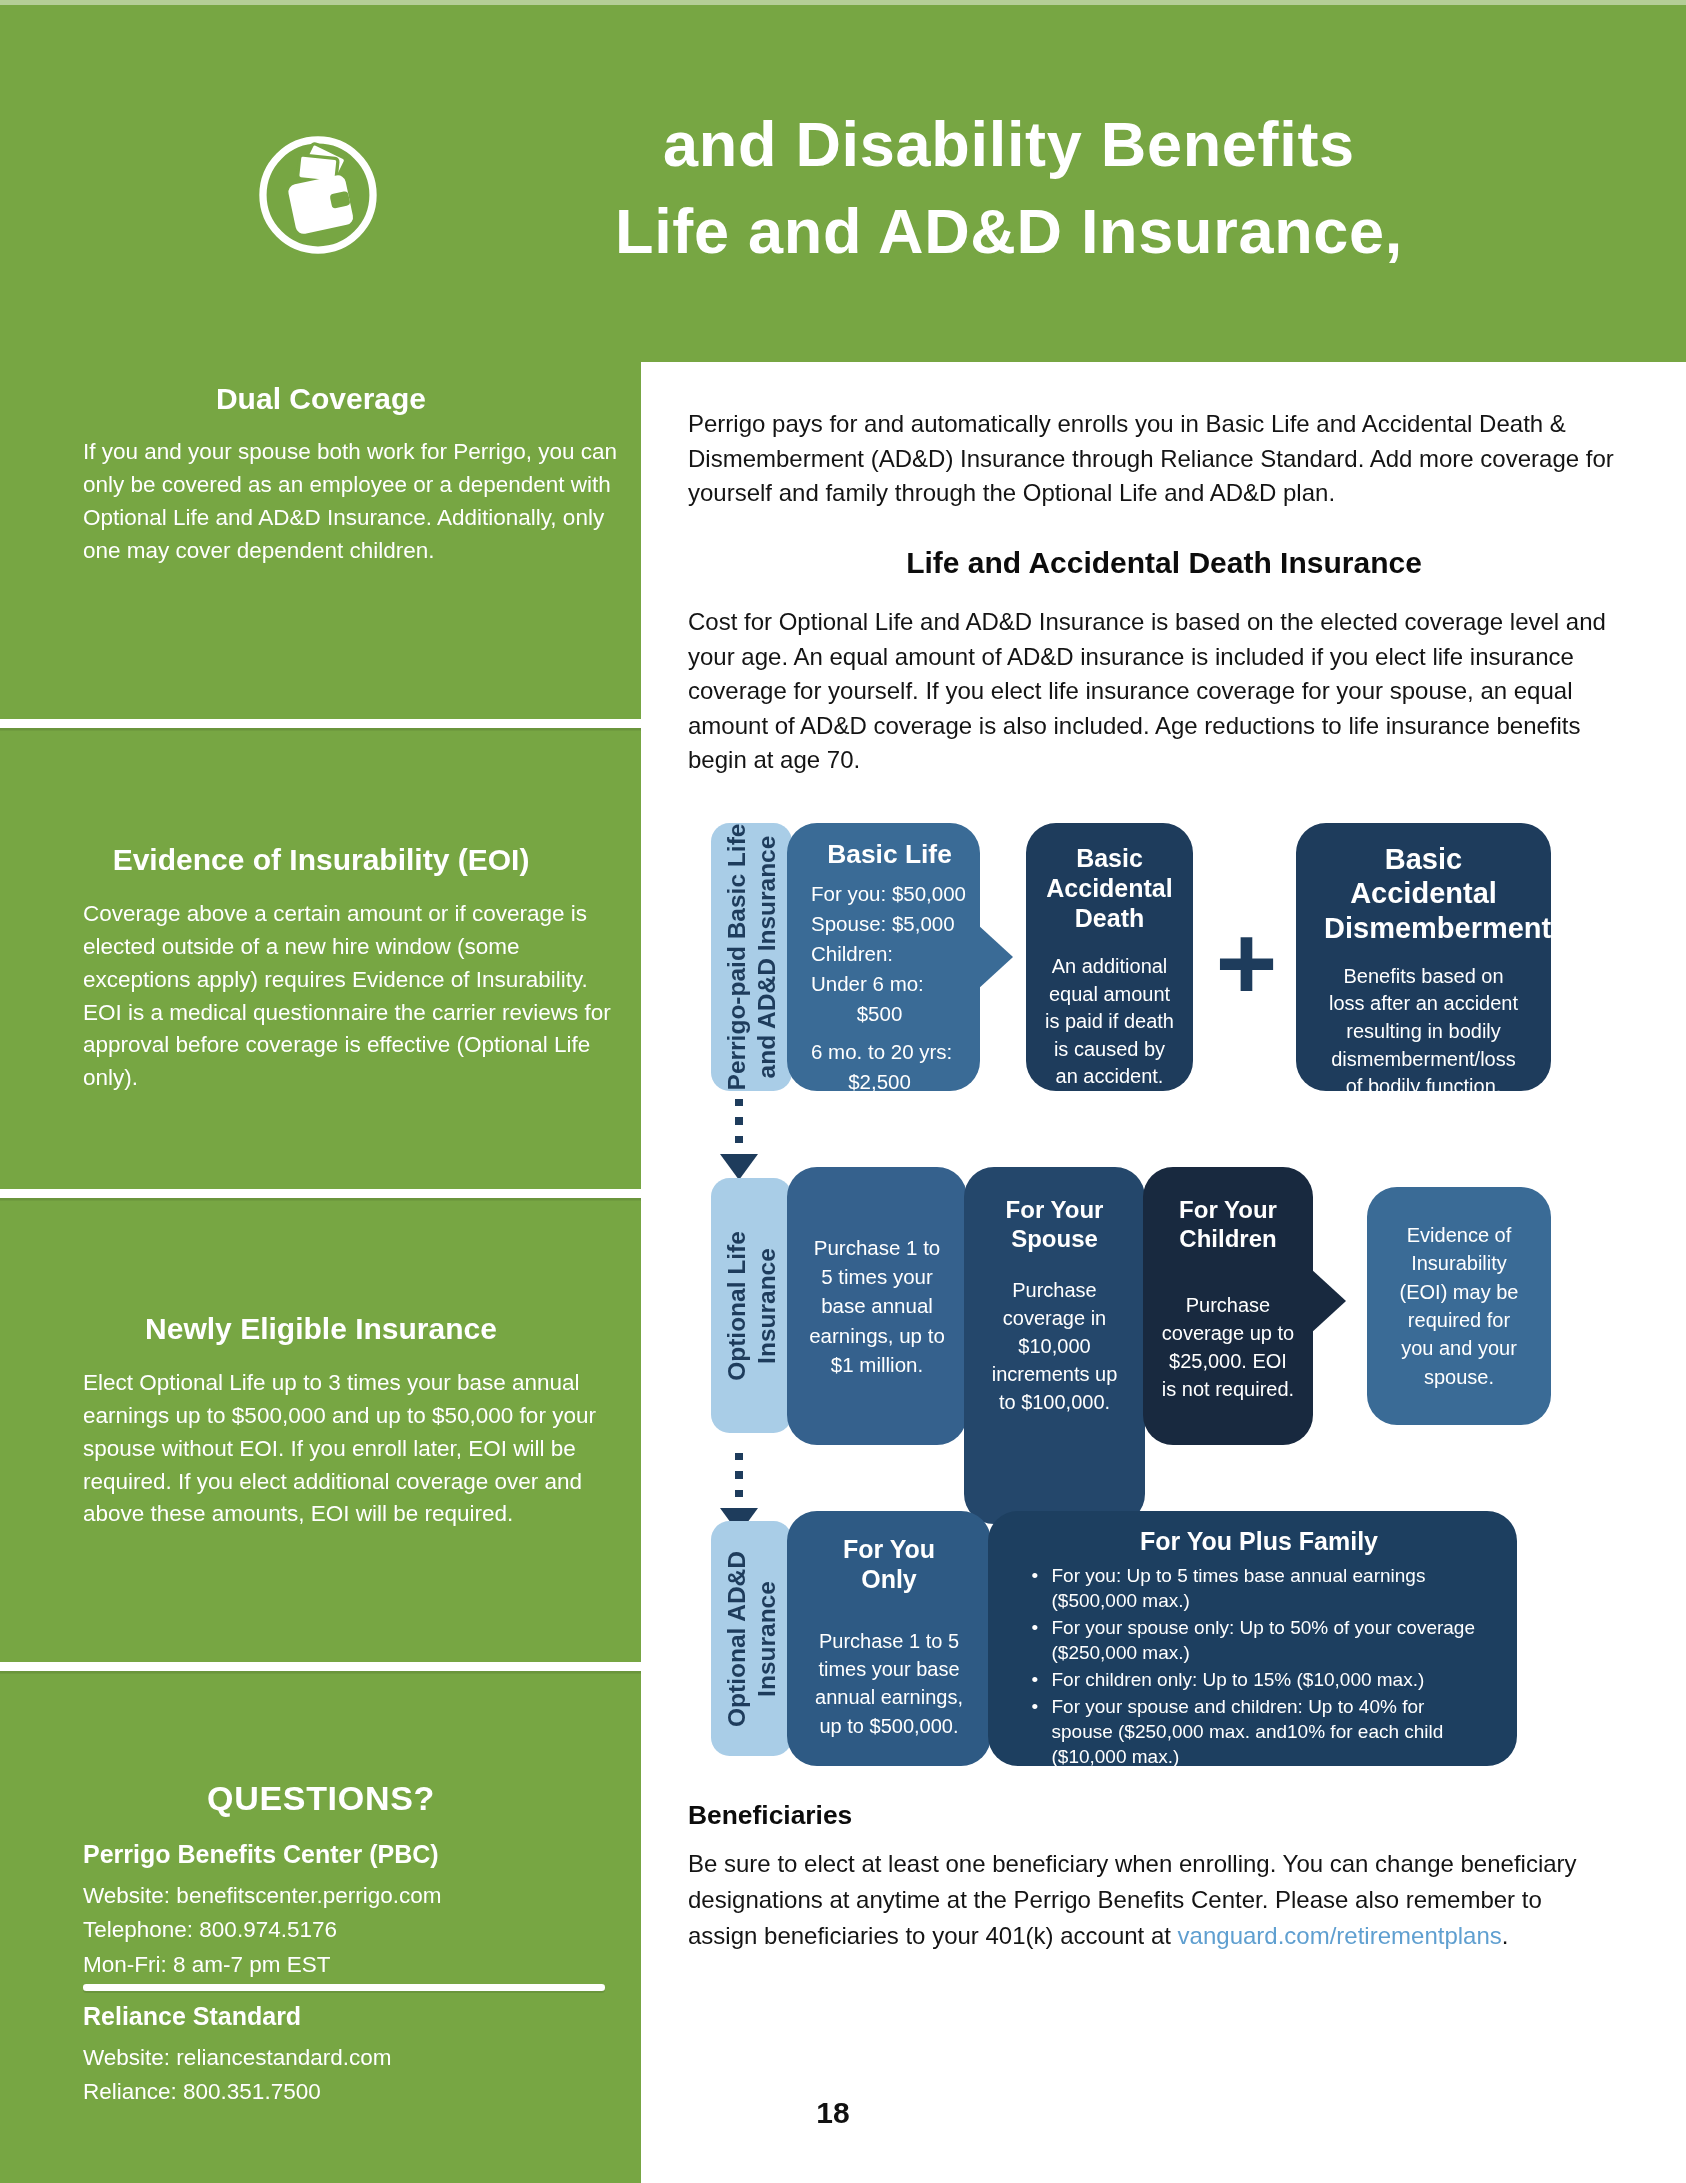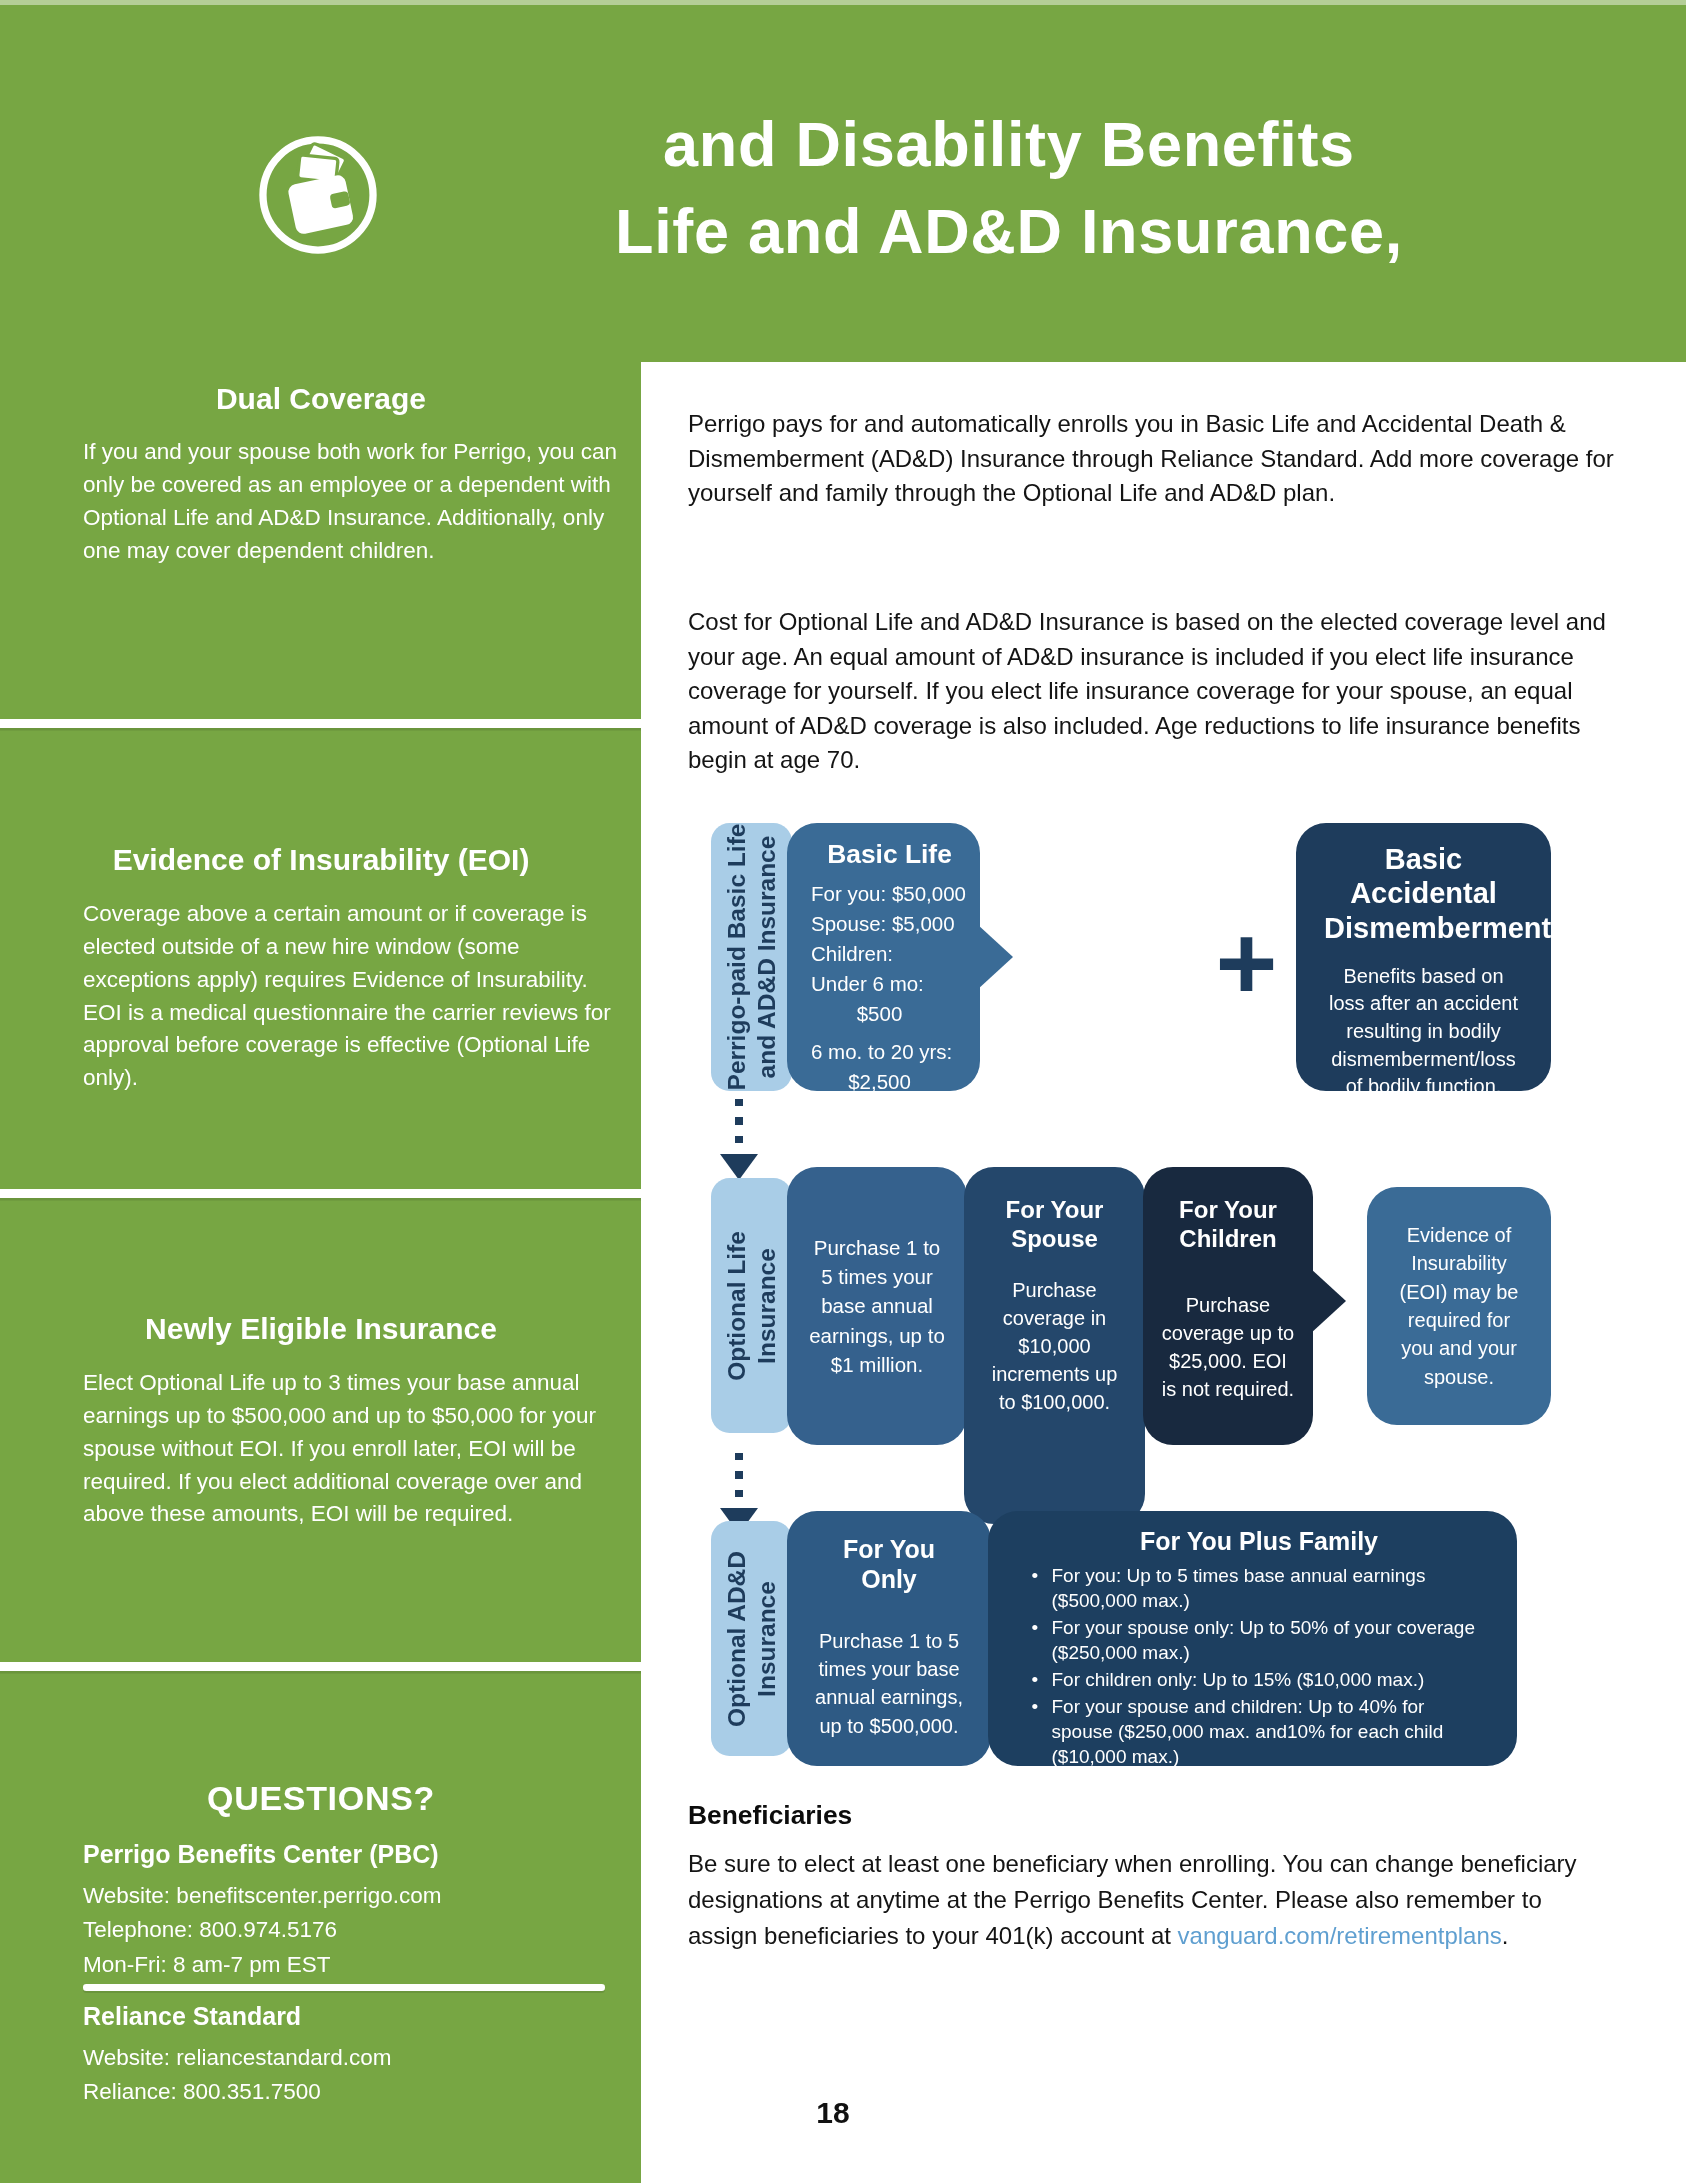--- a/index.html
+++ b/index.html
@@ -147,39 +147,44 @@
     <div>Mon-Fri: 8 am-7 pm EST</div>
   </div>
   <div class="q-divider"></div>
   <div class="q-name" style="top:2002px">Reliance Standard</div>
   <div class="q-lines" style="top:2041px">
     <div>Website: reliancestandard.com</div>
     <div>Reliance: 800.351.7500</div>
   </div>
 
   <div class="intro">Perrigo pays for and automatically enrolls you in Basic Life and Accidental Death &amp; Dismemberment (AD&amp;D) Insurance through Reliance Standard. Add more coverage for yourself and family through the Optional Life and AD&amp;D plan.</div>
+  <div class="sec-head">Life and Accidental Death Insurance</div>
   <div class="sec-body">Cost for Optional Life and AD&amp;D Insurance is based on the elected coverage level and your age. An equal amount of AD&amp;D insurance is included if you elect life insurance coverage for yourself. If you elect life insurance coverage for your spouse, an equal amount of AD&amp;D coverage is also included. Age reductions to life insurance benefits begin at age 70.</div>
 
   <div class="vlabel vlabel-r1">
     <div class="vlabel-inner">
       <div>Perrigo-paid Basic Life</div>
       <div>and AD&amp;D Insurance</div>
     </div>
   </div>
   <div class="dg-box box-basic-life">
     <div class="dg-title">Basic Life</div>
     <div class="bl-line">For you: $50,000</div>
     <div class="bl-line">Spouse: $5,000</div>
     <div class="bl-line">Children:</div>
     <div class="bl-line">Under 6 mo:</div>
     <div class="bl-line center">$500</div>
     <div class="bl-line gap">6 mo. to 20 yrs:</div>
     <div class="bl-line center">$2,500</div>
   </div>
   <div class="tri-right arrow-basic-life"></div>
+  <div class="dg-box box-bad">
+    <div class="dg-title">Basic Accidental Death</div>
+    <div class="dg-text">An additional equal amount is paid if death is caused by an accident.</div>
+  </div>
   <div class="plus">+</div>
   <div class="dg-box box-badis">
     <div class="dg-title">Basic Accidental Dismemberment</div>
     <div class="dg-text">Benefits based on loss after an accident resulting in bodily dismemberment/loss of bodily function.</div>
   </div>
 
   <div class="connector connector-1">
     <div class="dot"></div>
     <div class="dot"></div>
     <div class="dot"></div>

